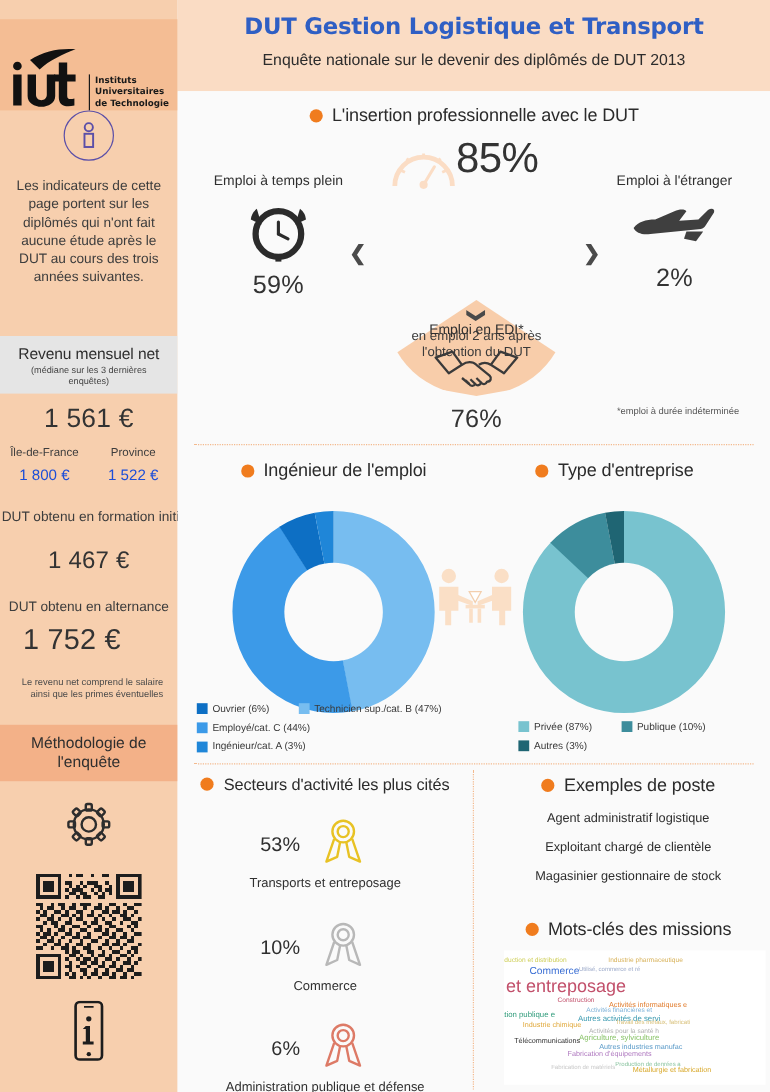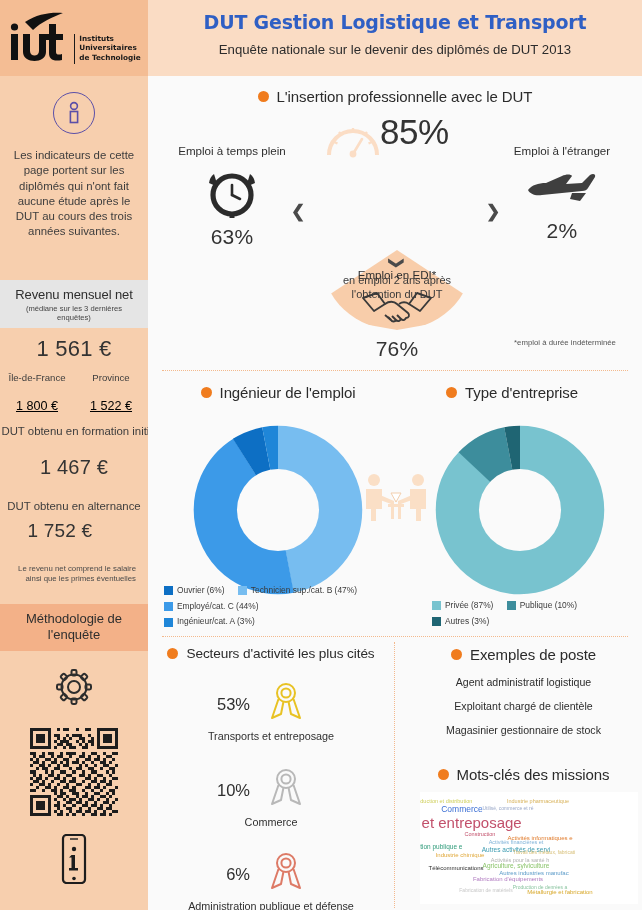--- a/index.html
+++ b/index.html
@@ -10,23 +10,23 @@
     overflow: hidden;
   }
   #page { position: relative; width: 642px; height: 910px; background:#fafafa; }
 
   
   .sidebar {
     position: absolute; left: 0; top: 0; width: 148px; height: 910px;
     background: #f7cfae;
   }
   .sb-logo-zone {
-    position: absolute; left:0; top:0; width:148px; height:76px;
+    position: absolute; left:0; top:16px; width:148px; height:76px;
     background:#f4bd94;
-    display:flex; align-items:center; justify-content:center;
+    display:flex; align-items:flex-end; justify-content:center;
   }
   .logo-wrap { display:flex; align-items:flex-end; gap:5px; }
   .logo-mark { position:relative; width:62px; height:52px; }
   .logo-txt {
     font-family:"DejaVu Sans", sans-serif;
     font-size:7.3px; font-weight:bold; color:#1a1a1a;
     line-height:1.28; border-left:1.4px solid #1a1a1a; padding-left:4px;
     padding-bottom:2px;
   }
 
@@ -46,21 +46,21 @@
     position:absolute; left:0; width:148px; background:#e5e5e5;
     text-align:center; color:#2e2e2e;
   }
   .sb-band-title { font-size:13px; padding-top:7px; letter-spacing:-.1px;}
   .sb-band-sub { font-size:7.6px; line-height:1.2; padding:2px 10px 6px 10px; color:#444;}
 
   .sb-bignum { text-align:center; font-size:22px; color:#333; letter-spacing:.2px; }
   .sb-row2 { display:flex; }
   .sb-row2 > div { flex:1; text-align:center; }
   .sb-small-lbl { font-size:9.6px; color:#3d3d3d; }
-  .sb-small-val { font-size:12.6px; color:#000000; margin-top:16px;text-decoration:underline; }
+  .sb-small-val { font-size:12.6px; color:#1d4ed8; margin-top:6px; }
   .sb-lbl { text-align:center; font-size:11.4px; color:#3d3d3d; line-height:1.3; }
   .sb-note { text-align:right; font-size:7.8px; line-height:1.32; color:#4a4a4a; padding:0 12px; }
 
   .sb-method {
     position:absolute; left:0; width:148px; background:#f3b188;
     text-align:center; font-size:13px; color:#2e2e2e; padding:7px 6px;
     line-height:1.25;
   }
   .gear-wrap { position:absolute; left:0; width:148px; text-align:center; }
   .qr-wrap { position:absolute; left:0; width:148px; display:flex; justify-content:center;}
@@ -115,21 +115,21 @@
     border-top:1.6px dotted #f3b98d;
   }
   .dotline-v {
     position:absolute; width:0;
     border-left:1.6px dotted #f3b98d;
   }
 
   
   .donut-wrap { position:absolute; }
   .legend { position:absolute; font-size:8.4px; color:#3a3a3a; line-height:1.6; }
-  .lg-item { display:inline-flex; align-items:center; gap:4px; margin-right:11px; white-space:nowrap; }
+  .lg-item { display:inline-flex; align-items:center; gap:4px; margin-right:22px; white-space:nowrap; }
   .sw { width:9px; height:9px; flex:0 0 auto; display:inline-block; }
 
   
   .sector-row { position:absolute; display:flex; align-items:center; gap:14px; }
   .sector-pct { font-size:16.5px; color:#2e2e2e; width:40px; text-align:right;}
   .sector-name { position:absolute; text-align:center; font-size:10.8px; color:#303030; width:240px;}
 
   .poste-line { position:absolute; text-align:center; width:237px; font-size:10.6px; color:#2d2d2d;}
 
   
@@ -189,21 +189,21 @@
       <div>
         <div class="sb-small-lbl">Province</div>
         <div class="sb-small-val">1 522 €</div>
       </div>
     </div>
 
     <div class="sb-lbl" style="position:absolute;left:0;width:166px;top:424px;">DUT obtenu en formation initiale</div>
     <div class="sb-bignum" style="position:absolute;left:0;width:148px;top:456px;font-size:20px;">1 467 €</div>
 
     <div class="sb-lbl" style="position:absolute;left:0;width:148px;top:499px;">DUT obtenu en alternance</div>
-    <div class="sb-bignum" style="position:absolute;left:0;width:120px;top:520px;font-size:19px;">1 752 €</div>
+    <div class="sb-bignum" style="position:absolute;left:0;width:120px;top:520px;font-size:24px;">1 752 €</div>
 
     <div class="sb-note" style="position:absolute;left:0;width:148px;top:564px;">Le revenu net comprend le salaire ainsi que les primes éventuelles</div>
 
     <div class="sb-method" style="top:604px;">Méthodologie de l'enquête</div>
 
     <div class="gear-wrap" style="top:658px;">
       <svg width="58" height="58" viewBox="0 0 58 58">
         <g fill="none" stroke="#2d2d2d" stroke-width="2">
           <circle cx="29" cy="29" r="6"></circle>
           <circle cx="29" cy="29" r="12.5"></circle>
@@ -491,21 +491,21 @@
       <div style="margin:8px 0 2px 0;">
         <svg width="58" height="54" viewBox="0 0 58 54">
           <circle cx="29" cy="30" r="19" fill="none" stroke="#2b2b2b" stroke-width="5.2"></circle>
           <path d="M11 9 A13 13 0 0 0 6 18 L15 22 z" fill="#2b2b2b"></path>
           <path d="M47 9 A13 13 0 0 1 52 18 L43 22 z" fill="#2b2b2b"></path>
           <rect x="26.5" y="47" width="5" height="6" fill="#2b2b2b"></rect>
           <line x1="29" y1="30" x2="29" y2="20" stroke="#2b2b2b" stroke-width="2.6" stroke-linecap="round"></line>
           <line x1="29" y1="30" x2="37" y2="34" stroke="#2b2b2b" stroke-width="2.6" stroke-linecap="round"></line>
         </svg>
       </div>
-      <div class="blk-val">63%</div>
+      <div class="blk-val">59%</div>
     </div>
 
     <div class="blk" style="left:338px; top:68px; width:152px;">
       <div class="blk-lbl">Emploi à l'étranger</div>
       <div style="margin:14px 0 8px 0;">
         <svg width="72" height="36" viewBox="0 0 72 36">
           <path d="M2 19 C6 14 12 12 20 12 L36 5 C40 3 45 3 46 5 L40 13 L56 12 L64 4 C67 2 70 3 69 6 L62 17 C61 19 59 20 56 20 L16 24 C9 25 4 23 2 19 Z" fill="#3f3f3f"></path>
           <path d="M46 22 L60 22 L54 30 L44 28 Z" fill="#3f3f3f"></path>
         </svg>
       </div>

